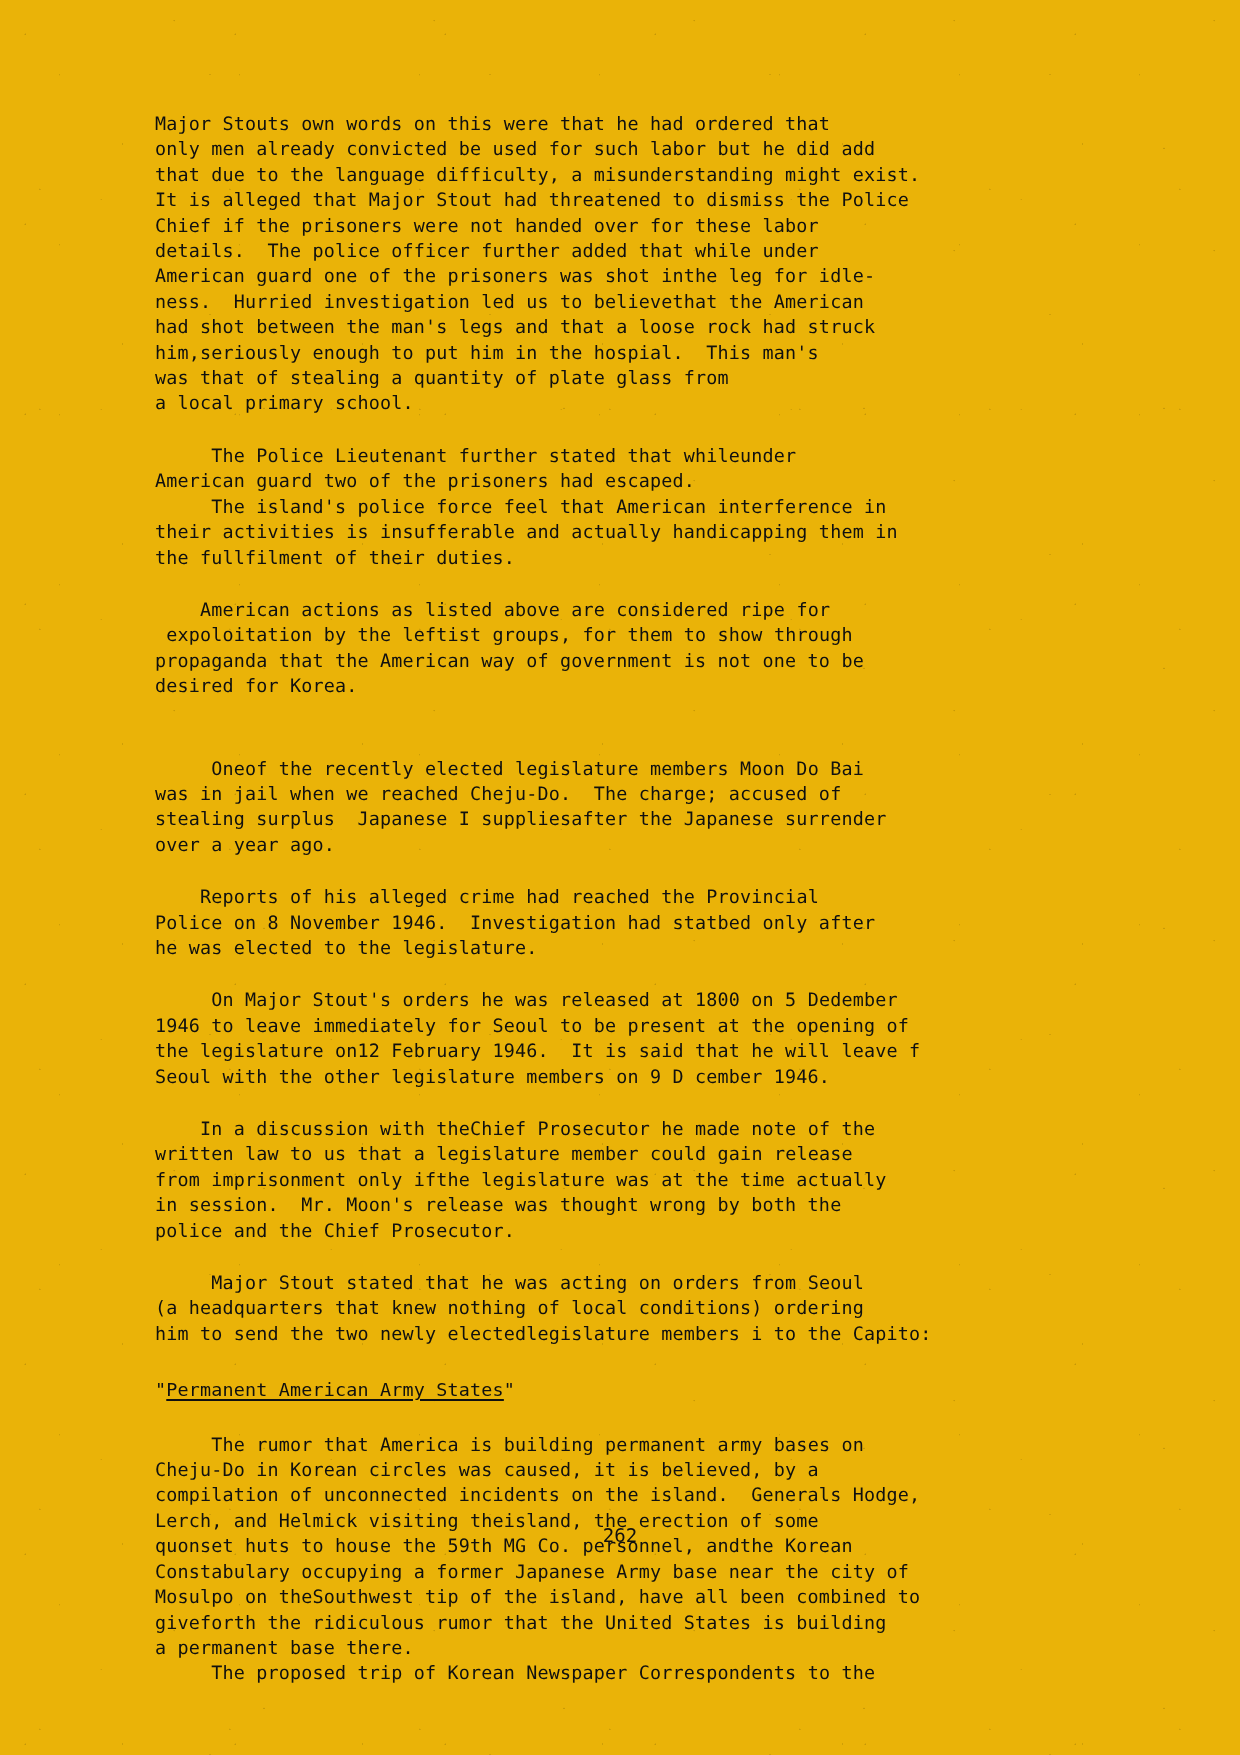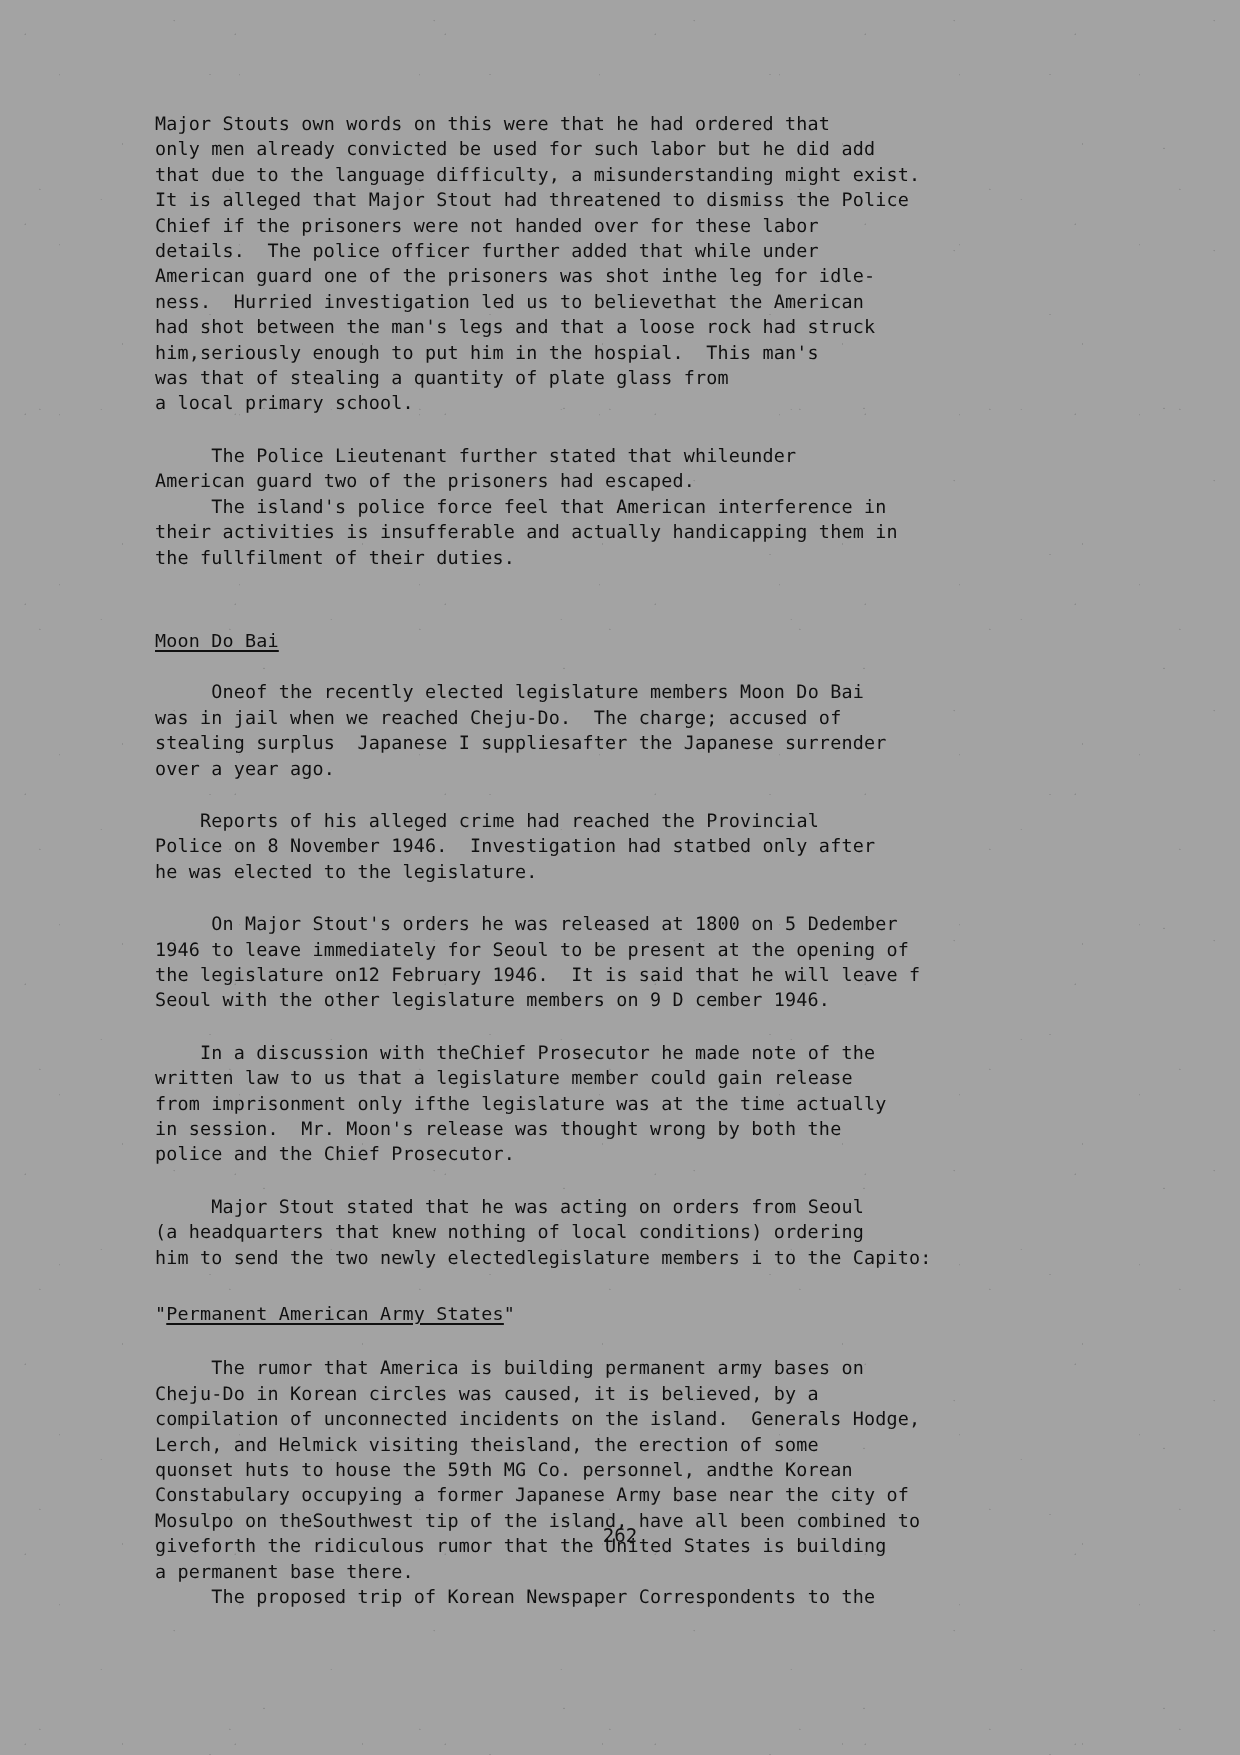--- a/index.html
+++ b/index.html
@@ -14,21 +14,21 @@
     font-family: "DejaVu Sans Mono", "Liberation Mono", monospace;
     color: #111111;
     position: relative;
     overflow: hidden;
   }
   .page {
     position: absolute;
     left: 0; top: 0;
     width: 1240px;
     height: 1755px;
-    background: #a3a3a3;
+    background: #eab308;
   }
   
   .scan-noise {
     position: absolute;
     inset: 0;
     pointer-events: none;
     opacity: 0.30;
     background-image:
       radial-gradient(circle at 12% 18%, rgba(0,0,0,0.50) 0.6px, transparent 0.9px),
       radial-gradient(circle at 67% 9%,  rgba(0,0,0,0.45) 0.6px, transparent 0.9px),
@@ -113,24 +113,27 @@
     <div class="gap-md"></div>
 
     <p class="block">     The Police Lieutenant further stated that whileunder
 American guard two of the prisoners had escaped.
      The island's police force feel that American interference in
 their activities is insufferable and actually handicapping them in
 the fullfilment of their duties.</p>
 
     <div class="gap-md"></div>
 
+    <p class="block">    American actions as listed above are considered ripe for
+ expoloitation by the leftist groups, for them to show through
+propaganda that the American way of government is not one to be
+desired for Korea.</p>
 
     <div class="gap-lg"></div>
 
-    <p class="heading"><span class="u">Moon Do Bai</span></p>
 
     <div class="gap-md"></div>
 
     <p class="block">     Oneof the recently elected legislature members Moon Do Bai
 was in jail when we reached Cheju-Do.  The charge; accused of
 stealing surplus  Japanese I suppliesafter the Japanese surrender
 over a year ago.</p>
 
     <div class="gap-md"></div>
 

